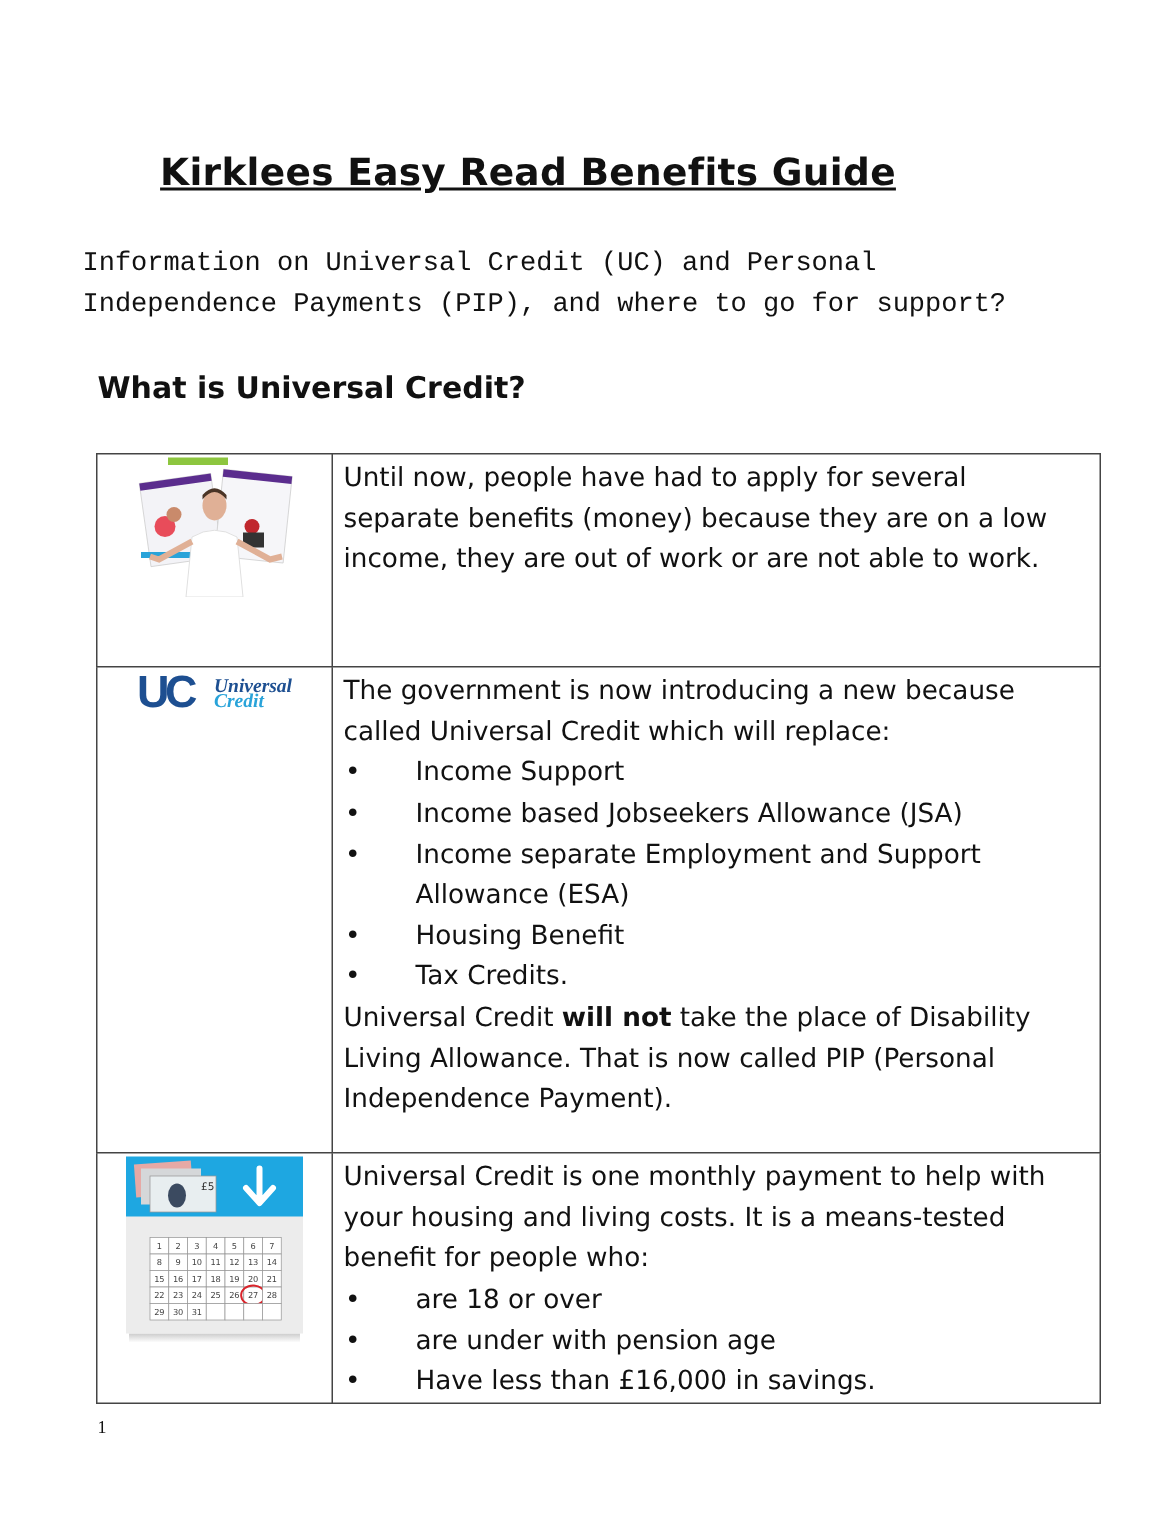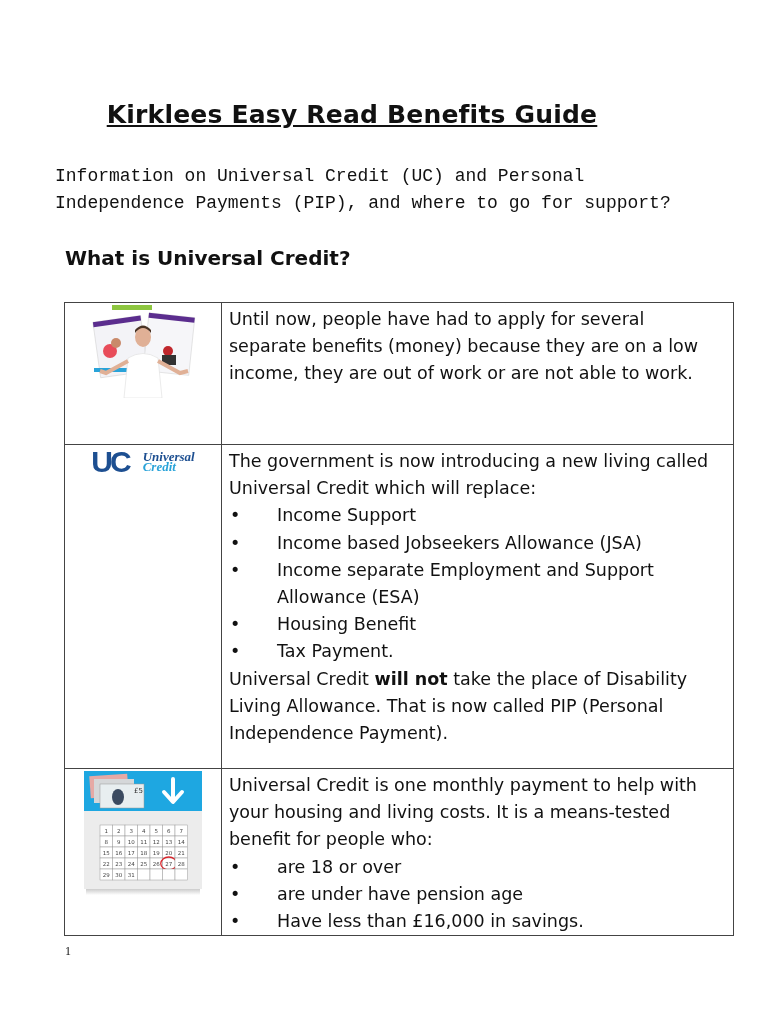--- a/index.html
+++ b/index.html
@@ -93,40 +93,40 @@
         <div class="uc-logo">
           <span class="uc-letters">UC</span>
           <div class="uc-words">
             <div class="w1">Universal</div>
             <div class="w2">Credit</div>
           </div>
         </div>
       </div>
     </td>
     <td class="txt-cell">
-      <div>The government is now introducing a new living called Universal Credit which will replace:</div>
+      <div>The government is now introducing a new because called Universal Credit which will replace:</div>
       <div class="bullet">
         <span class="dot">•</span>
         <span class="btxt">Income Support</span>
       </div>
       <div class="bullet">
         <span class="dot">•</span>
         <span class="btxt">Income based Jobseekers Allowance (JSA)</span>
       </div>
       <div class="bullet">
         <span class="dot">•</span>
         <span class="btxt">Income separate Employment and Support Allowance (ESA)</span>
       </div>
       <div class="bullet">
         <span class="dot">•</span>
         <span class="btxt">Housing Benefit</span>
       </div>
       <div class="bullet">
         <span class="dot">•</span>
-        <span class="btxt">Tax Payment.</span>
+        <span class="btxt">Tax Credits.</span>
       </div>
       <div><span>Universal Credit </span><b>will not</b><span> take the place of Disability Living Allowance. That is now called PIP (Personal Independence Payment).</span></div>
     </td>
   </tr>
 
   <tr style="height:164px;">
     <td class="img-cell">
       <div class="img-wrap">
         <svg width="122" height="128" viewBox="0 0 122 128">
           <defs>
@@ -217,21 +217,21 @@
       </div>
     </td>
     <td class="txt-cell">
       <div>Universal Credit is one monthly payment to help with your housing and living costs. It is a means-tested benefit for people who:</div>
       <div class="bullet">
         <span class="dot">•</span>
         <span class="btxt">are 18 or over</span>
       </div>
       <div class="bullet">
         <span class="dot">•</span>
-        <span class="btxt">are under have pension age</span>
+        <span class="btxt">are under with pension age</span>
       </div>
       <div class="bullet">
         <span class="dot">•</span>
         <span class="btxt">Have less than £16,000 in savings.</span>
       </div>
     </td>
   </tr>
 </tbody>
   </table>
 

